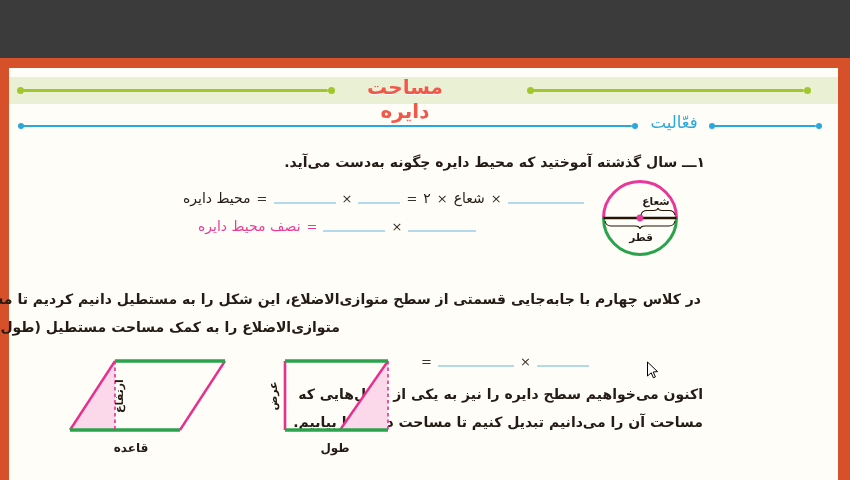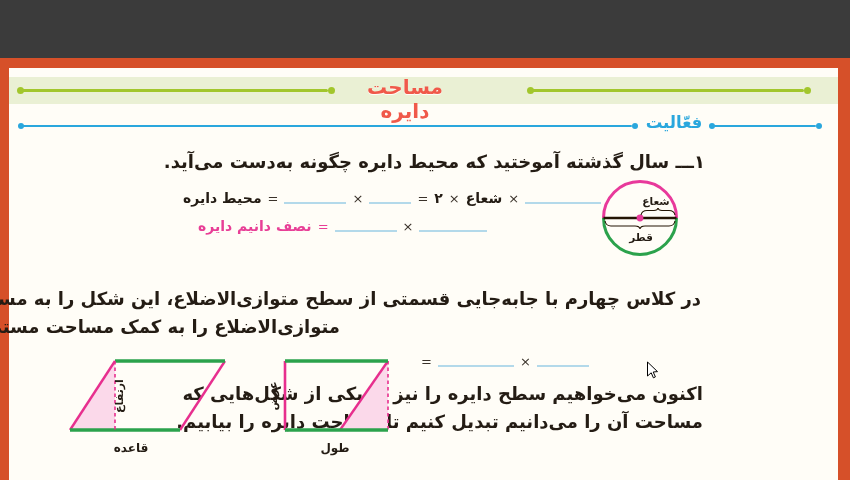--- a/index.html
+++ b/index.html
@@ -19,30 +19,30 @@
   .gline { position:absolute; height:3px; background:#a2c62c; border-radius:2px; top:31px; }
   .gdot  { position:absolute; width:7px; height:7px; border-radius:50%; background:#a2c62c; top:29px; }
   .page-title { position:absolute; left:340px; top:17px; width:130px; text-align:center;
                 font-size:20px; font-weight:bold; color:#f0594a; direction:rtl;
                 text-shadow:0 1px 0 #fffdf7; }
 
   
   .bline { position:absolute; height:2px; background:#2aa7dd; border-radius:2px; top:67px; }
   .bdot  { position:absolute; width:6px; height:6px; border-radius:50%; background:#2aa7dd; top:65px; }
   .activity-title { position:absolute; left:641px; top:55px; width:66px; text-align:center;
-                    font-size:16.5px; font-weight:bold; color:#2aa7dd; direction:rtl; }
+                    font-size:16.5px; font-weight:normal; color:#2aa7dd; direction:rtl; }
 
   
   .rtl-line { position:absolute; direction:rtl; white-space:nowrap; color:#241c14;
-              font-size:18px; font-weight:bold; line-height:20px; }
+              font-size:14px; font-weight:bold; line-height:20px; }
 
   
   .frow { position:absolute; display:flex; direction:ltr; align-items:center; gap:6px;
           height:22px; font-size:14px; color:#241c14; }
-  .frow .lbl { font-weight:bold; white-space:nowrap; direction:rtl; }
+  .frow .lbl { font-weight:normal; white-space:nowrap; direction:rtl; }
   .frow .op  { font-size:13px; color:#3a322a; }
   .frow .blank { align-self:flex-end; margin-bottom:5px; height:0;
                  border-bottom:2px solid #b3d9ea; }
   .frow.pink .lbl, .frow.pink .eqp { color:#e83e96; }
 
   
   .toolbar { position:absolute; left:0; top:455px; width:850px; height:25px; background:#3b3b3b;
              border-top:1px solid #2e2e2e; }
   .tbtn { position:absolute; top:4px; width:17px; height:17px; border-radius:50%;
           background:#484848; border:1px solid #636363; display:flex;
@@ -88,21 +88,21 @@
     <span class="blank" style="width:42px"></span>
     <span class="op">=</span>
     <span class="lbl">۲</span>
     <span class="op">×</span>
     <span class="lbl">شعاع</span>
     <span class="op">×</span>
     <span class="blank" style="width:76px"></span>
   </div>
 
   <div class="frow pink" style="left:198px; top:157px">
-    <span class="lbl">نصف دانیم دایره</span>
+    <span class="lbl">نصف محیط دایره</span>
     <span class="op eqp">=</span>
     <span class="blank" style="width:62px"></span>
     <span class="op">×</span>
     <span class="blank" style="width:68px"></span>
   </div>
 
   <svg width="92" height="92" viewBox="0 0 92 92" style="position:absolute; left:596px; top:116px">
     <path d="M 7.5 44 A 36.5 36.5 0 0 1 80.5 44" fill="none" stroke="#e8399b" stroke-width="3"></path>
     <path d="M 7.5 44 A 36.5 36.5 0 0 0 80.5 44" fill="none" stroke="#2ba24c" stroke-width="3"></path>
     <line x1="7.5" y1="44" x2="80.5" y2="44" stroke="#241504" stroke-width="2.6"></line>

